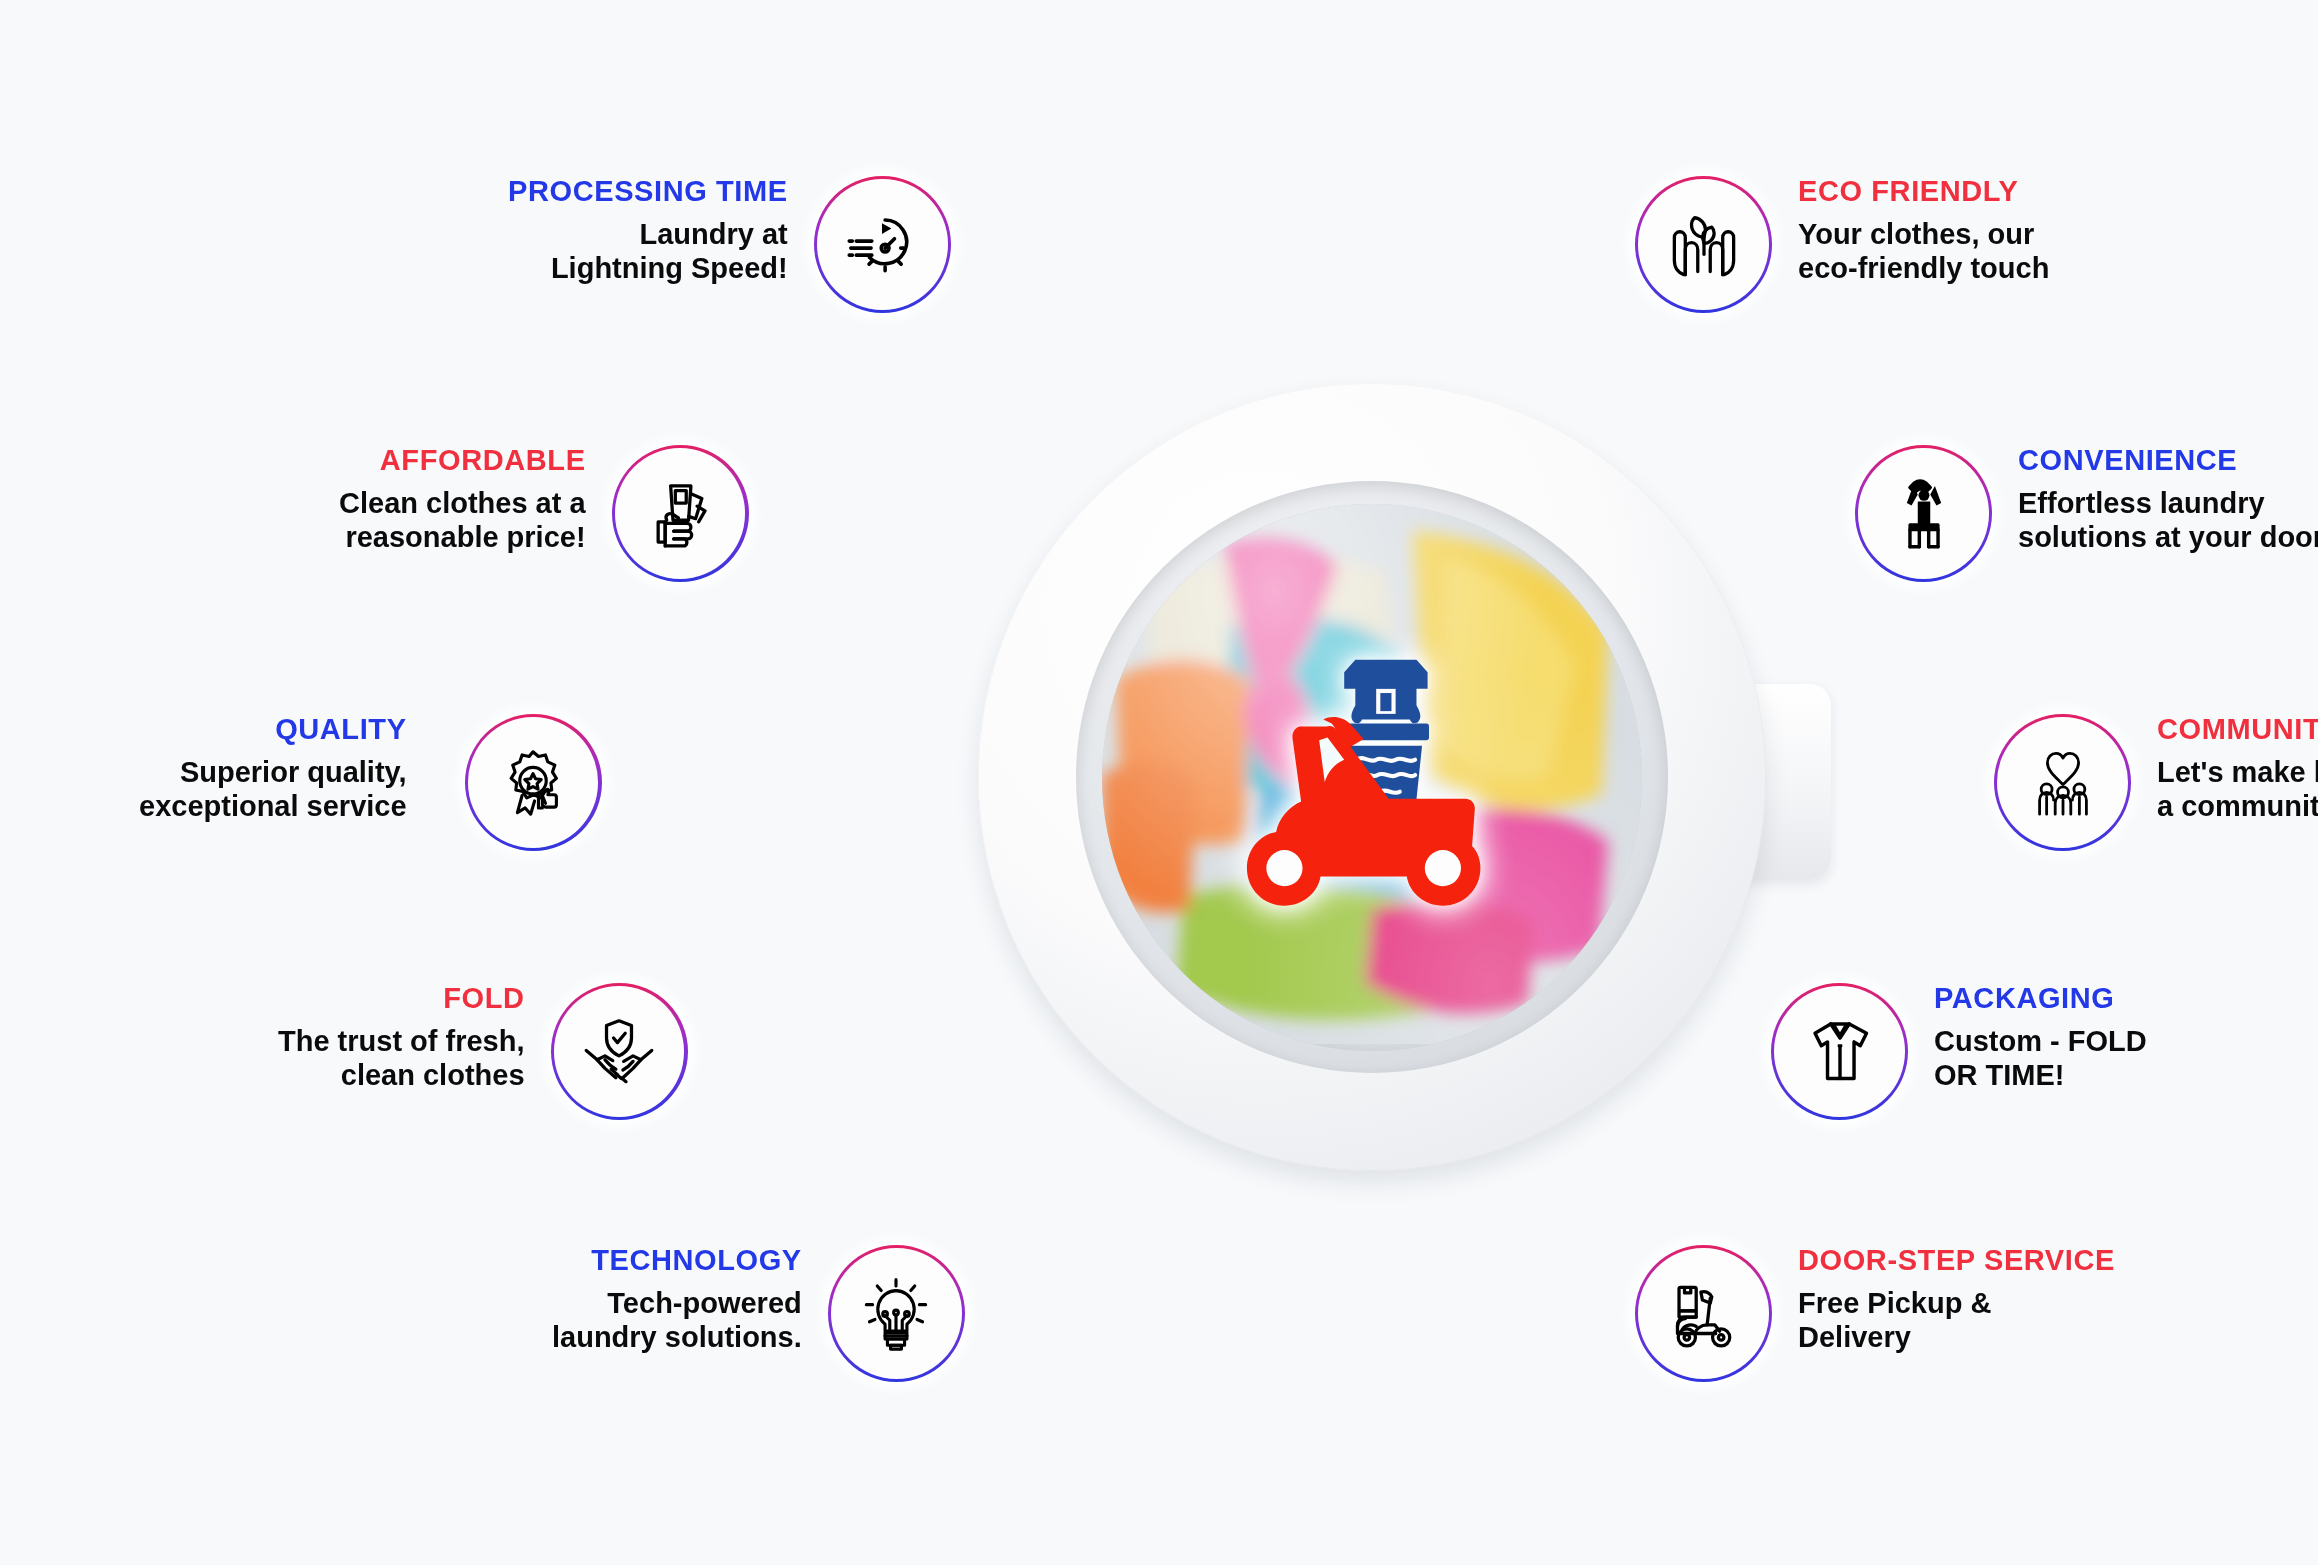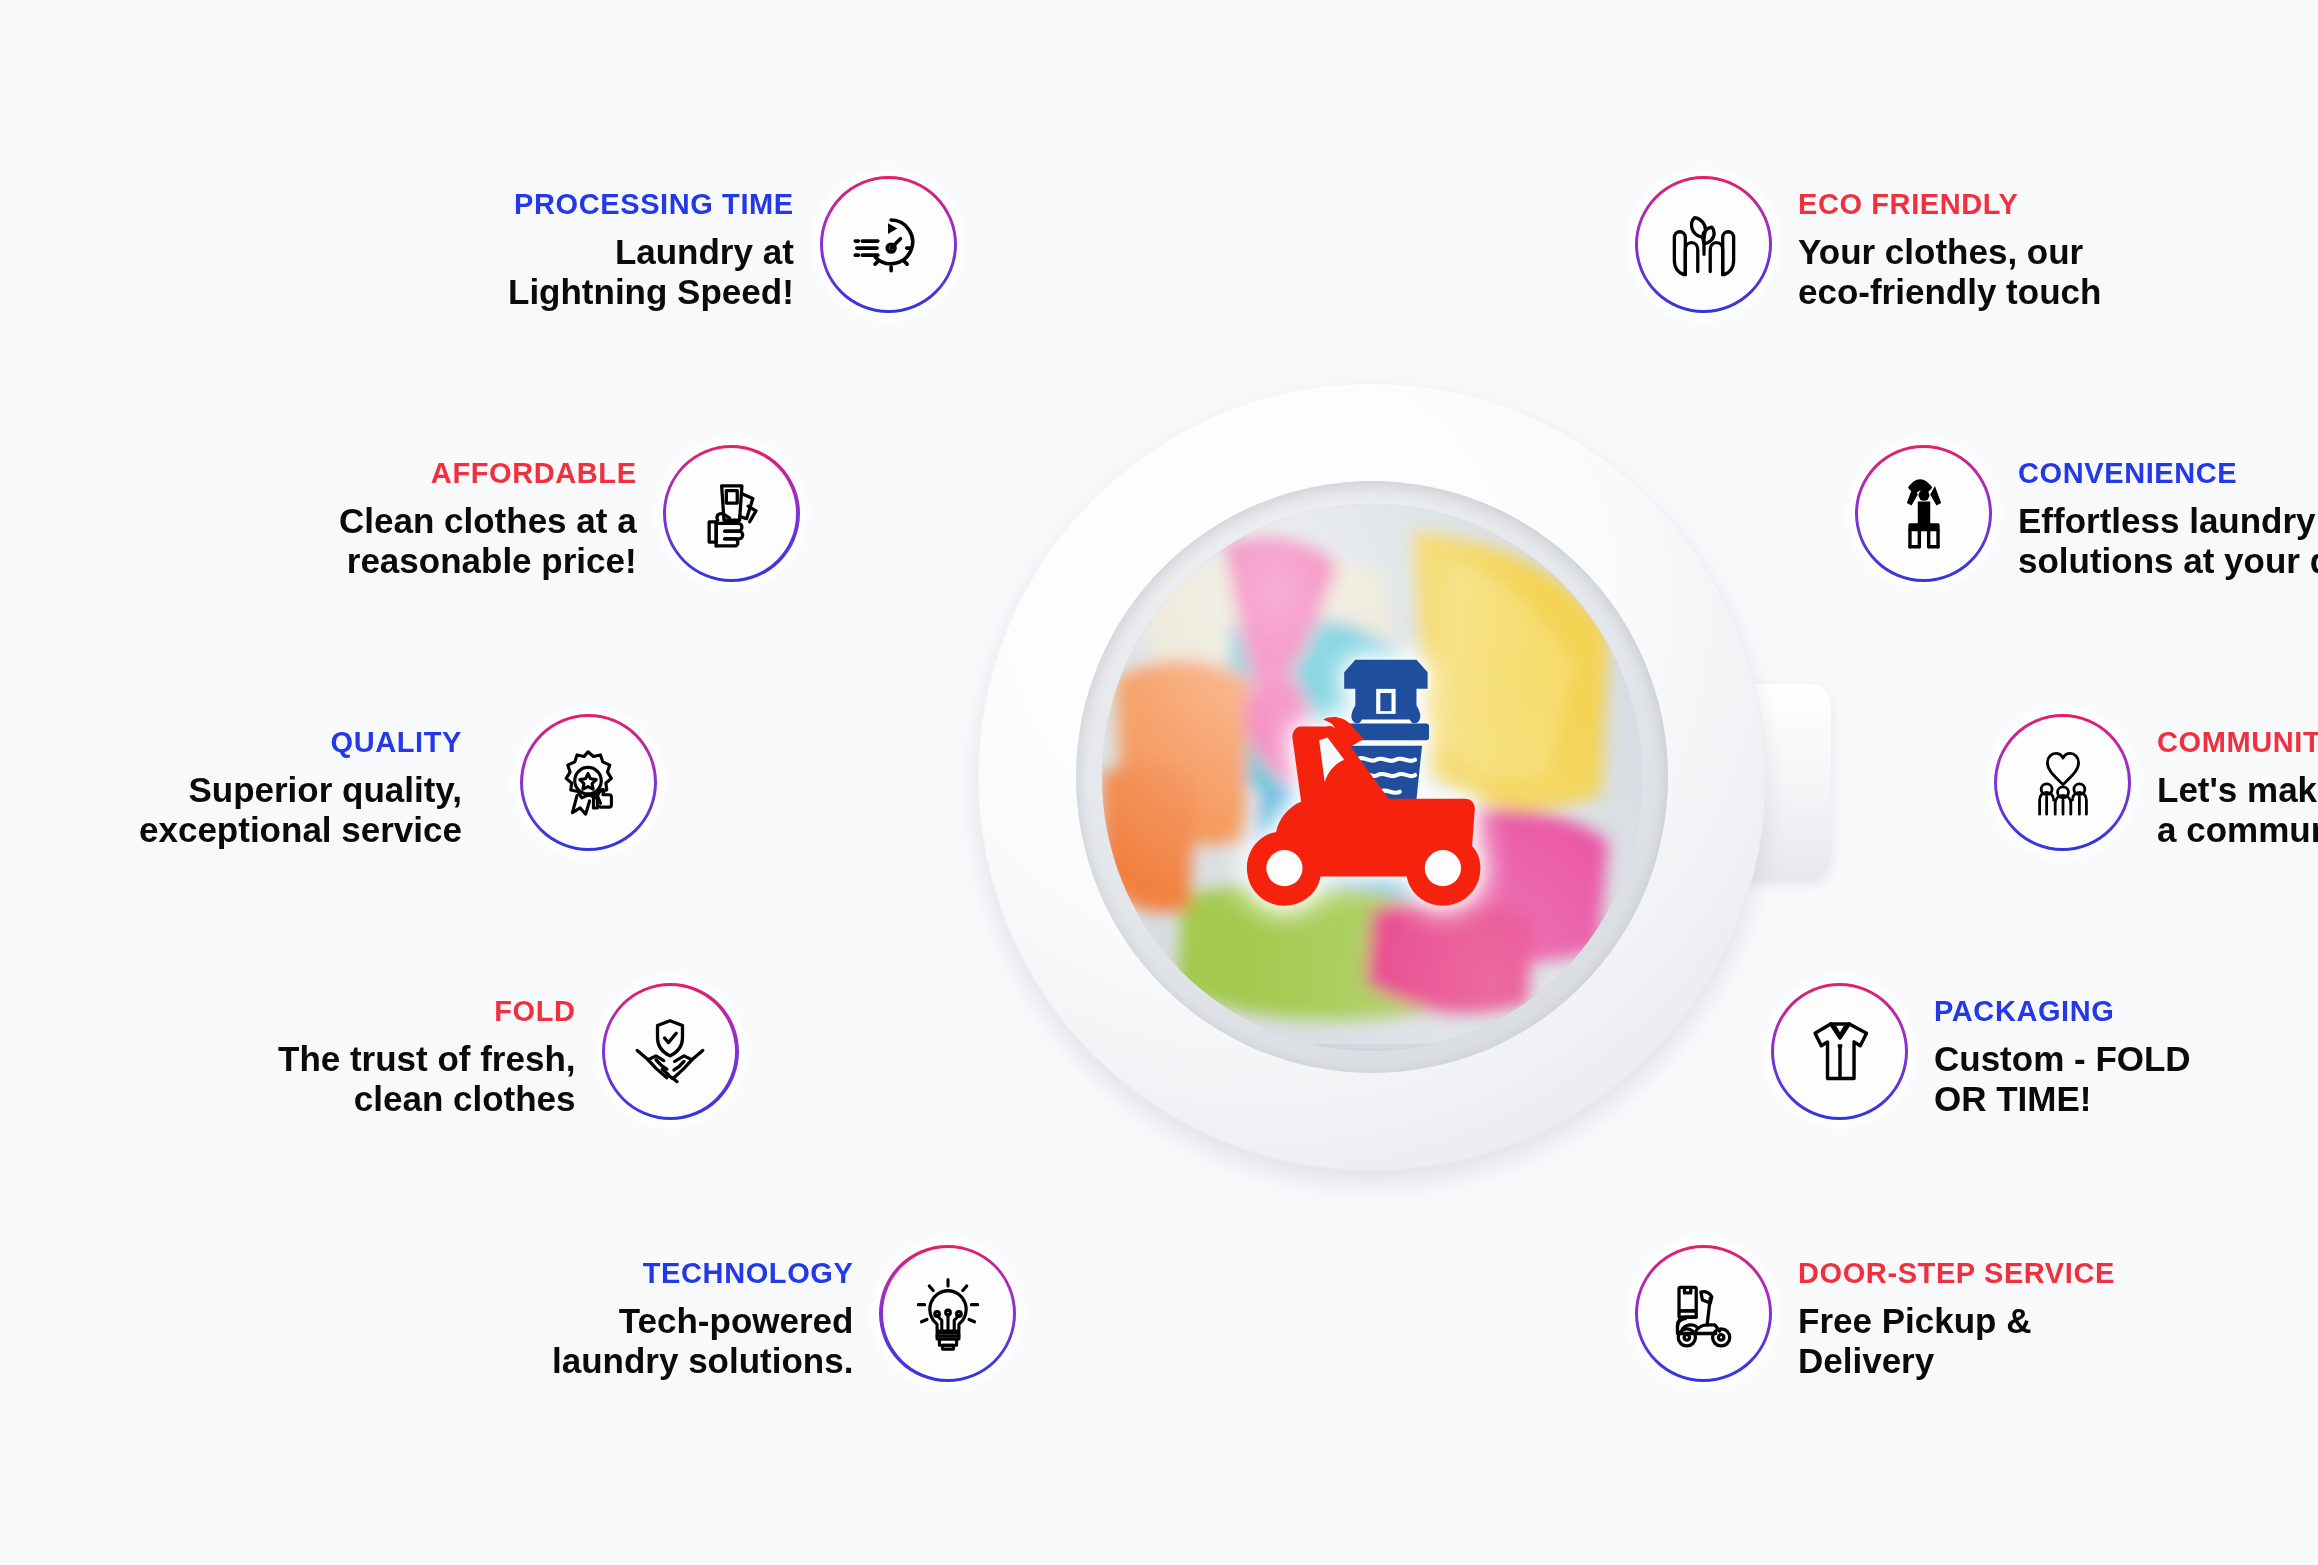--- a/index.html
+++ b/index.html
@@ -5,37 +5,37 @@
   html,body{margin:0;padding:0;}
   body{
     width:2782px;height:1565px;
     background:#f7f9fb;
     font-family:"Liberation Sans","DejaVu Sans",sans-serif;
     overflow:hidden;position:relative;
   }
   .stage{position:absolute;inset:0;}
 
   
-  .feature{position:absolute;display:flex;align-items:flex-end;}
+  .feature{position:absolute;display:flex;align-items:flex-start;}
   .feature.left{flex-direction:row;}
   .feature.right{flex-direction:row;}
 
   .txt{display:flex;flex-direction:column;}
   .feature.left .txt{align-items:flex-end;text-align:right;margin-right:26px;}
   .feature.right .txt{align-items:flex-start;text-align:left;margin-left:26px;}
 
   .kicker{
     font-size:29px;font-weight:700;letter-spacing:0.6px;
     line-height:1.05;margin-bottom:12px;white-space:nowrap;
   }
   .kicker.blue{color:#2338e6;}
   .kicker.red{color:#f0303e;}
 
   .desc{
-    font-size:35px;font-weight:700;color:#0b0b0b;
+    font-size:29px;font-weight:700;color:#0b0b0b;
     line-height:1.16;white-space:pre-line;
   }
 
   
   .badge{
     width:137px;height:137px;border-radius:50%;
     position:relative;flex:0 0 auto;
     background:linear-gradient(180deg,#e51f63 0%,#a32cc4 35%,#7a33d6 55%,#2f35e0 100%);
     display:flex;align-items:center;justify-content:center;
     box-shadow:0 0 12px 7.4px rgba(255,255,255,.95);

